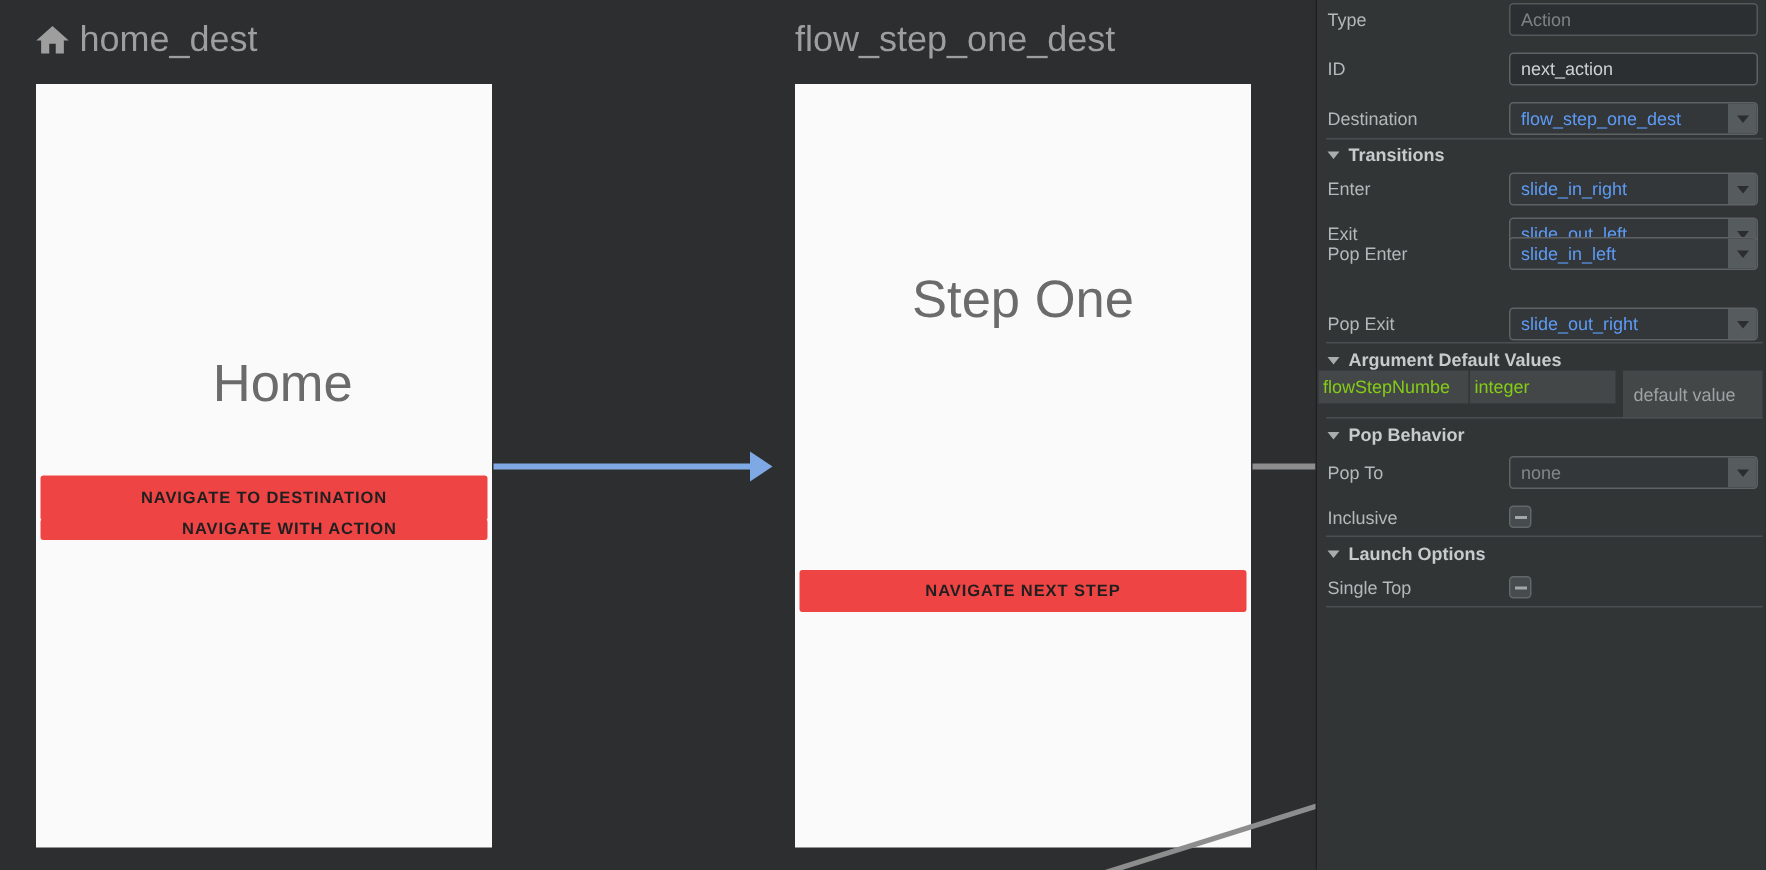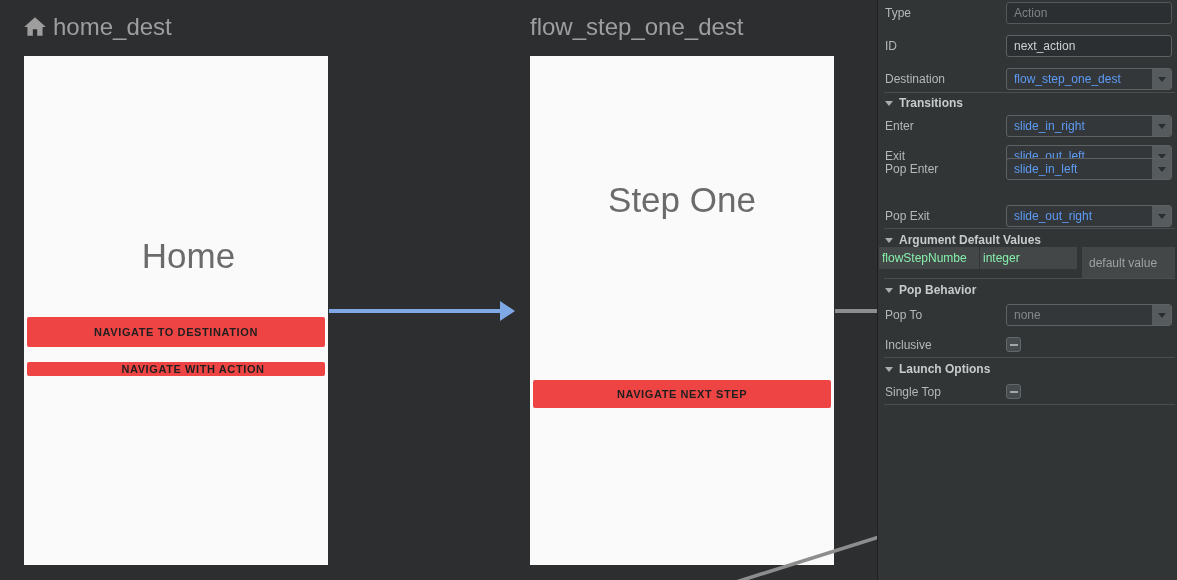--- a/index.html
+++ b/index.html
@@ -62,21 +62,21 @@
   .sep { position:absolute; left:6px; right:2px; height:1px; background:#4a4e50; }
 
   .chk { position:absolute; left:121px; top:3px; width:15px; height:15px;
          background:#464b4d; border:1px solid #61676a; border-radius:3px;
          display:flex; align-items:center; justify-content:center; cursor:pointer; }
   .chk .dash { width:8px; height:2px; background:#a2a7a8; }
 
   .argrow { position:absolute; left:0; top:247px; width:300px; height:22px; }
   .acell { position:absolute; top:0; height:22px; background:#434748;
            display:flex; align-items:center; padding:4px 3px; overflow:hidden;
-           white-space:nowrap; color:#86efac; }
+           white-space:nowrap; color:#84cc16; }
   .acell.default { color:#9da2a3; padding:16px 7px; }
 </style>
 </head>
 <body>
 
 <div class="root">
 
   <div class="canvas">
 
     <div class="dest-header" style="left:22px; top:12px;">
@@ -84,21 +84,21 @@
         <svg width="26" height="26" viewBox="0 0 24 24">
           <path d="M12 3 2 12h3v8h5v-6h4v6h5v-8h3z" fill="#9e9e9e"></path>
         </svg>
       </span>
       <span class="ttl">home_dest</span>
     </div>
 
     <div class="phone" style="left:24px;">
       <div class="screen-title" style="top:180px;padding-left:25px;">Home</div>
       <button class="pbtn" style="top:261px; height:30px;">NAVIGATE TO DESTINATION</button>
-      <button class="pbtn" style="top:306px; height:14px;padding-left:34px;">NAVIGATE WITH ACTION</button>
+      <button class="pbtn" style="top:290px; height:14px;padding-left:34px;">NAVIGATE WITH ACTION</button>
     </div>
 
     <div class="dest-header" style="left:530px; top:12px;">
       <span class="ttl">flow_step_one_dest</span>
     </div>
 
     <div class="phone" style="left:530px;">
       <div class="screen-title" style="top:124px;">Step One</div>
       <button class="pbtn" style="top:324px; height:28px;">NAVIGATE NEXT STEP</button>
     </div>

